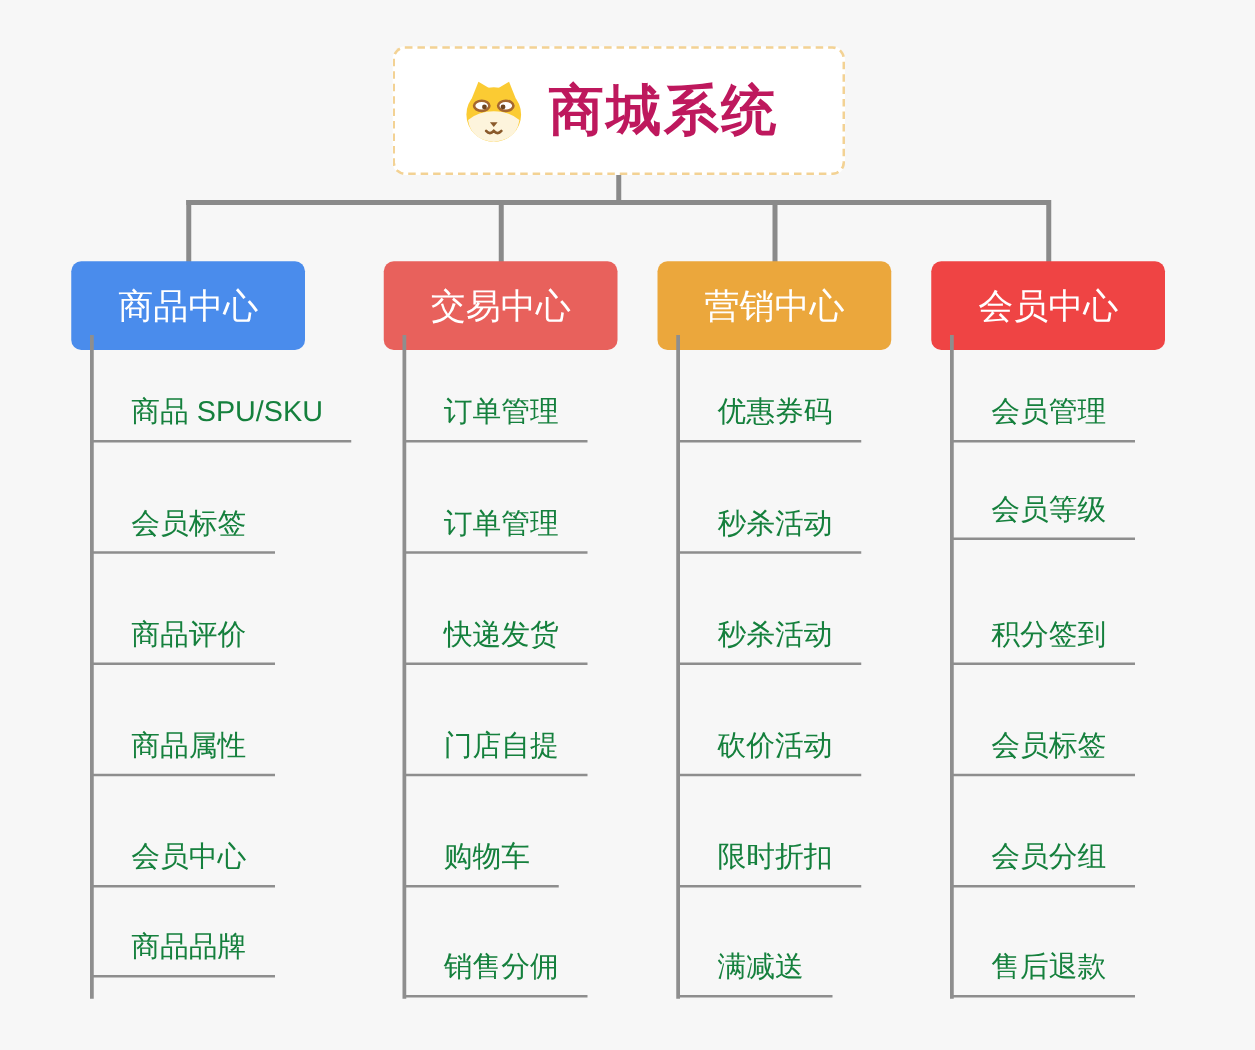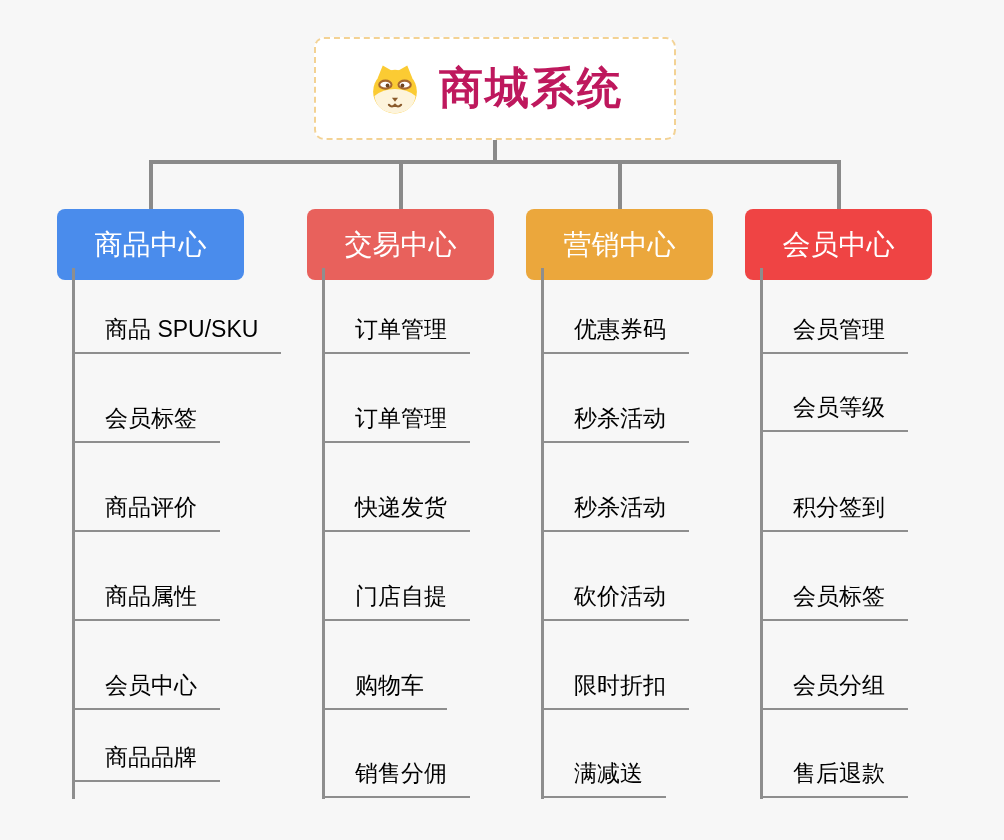--- a/index.html
+++ b/index.html
@@ -45,21 +45,21 @@
   .col { position:absolute; top:268px; width:1px; height:532px; }
   .vline {
     position:absolute; left:-1px; top:0; width:3px; height:531px;
     background:#8e8e8e;
   }
   .leaf {
     position:absolute; left:0;
     transform:translateY(-100%);
     padding:0 23px 7px 32px;
     border-bottom:2px solid #8e8e8e;
-    font-size:23px; color:#000000; white-space:nowrap;
+    font-size:23px; color:#15803d; white-space:nowrap;
   }
 </style>
 </head>
 <body>
 
 <div class="canvas">
 
   <div class="conn root-stem"></div>
   <div class="conn trunk"></div>
   <div class="conn branch-stem" style="left:149px"></div>

